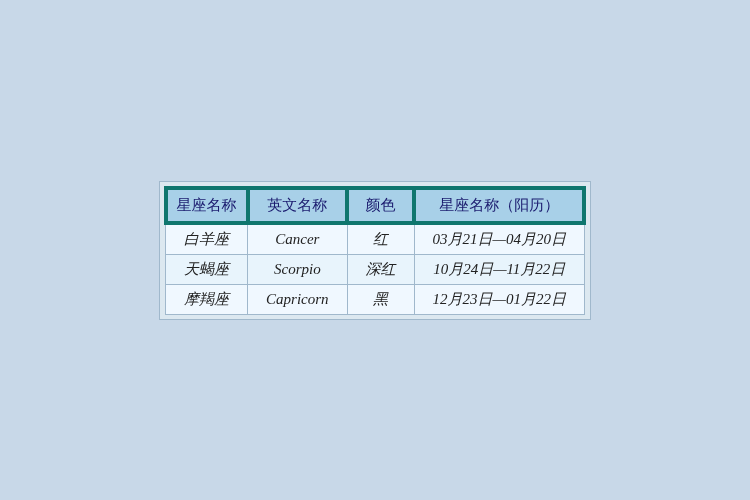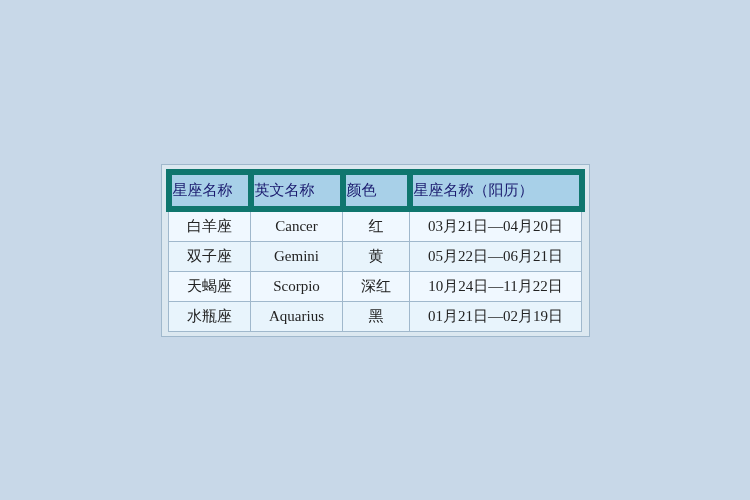--- a/index.html
+++ b/index.html
@@ -25,33 +25,34 @@
     }
 
     table {
       border-collapse: collapse;
       font-size: 15px;
       color: #222;
     }
 
     th {
       background-color: #a8d0e8;
-      border: 6px solid #0f766e;
+      border: 4px solid #0f766e;
       padding: 6px 1px;
-      text-align: left;
+      text-align: center;
       font-weight: normal;
       color: #1a1a6e;
     }
 
     td {
       border: 1px solid #a0b8cc;
       padding: 5px 18px;
       text-align: center;
       background-color: #f0f8ff;
       color: #222;
+      font-style: italic;
     }
 
     tr:nth-child(even) td {
       background-color: #e8f4fc;
     }
   </style>
 </head>
 <body>
 
 <div class="table-container">
@@ -65,32 +66,26 @@
       </tr>
     </thead>
     <tbody id="table-body">
     <tr>
           <td>白羊座</td>
           <td>Cancer</td>
           <td>红</td>
           <td>03月21日—04月20日</td>
         </tr>
         <tr>
-          <td>双子座</td>
-          <td>Gemini</td>
-          <td>黄</td>
-          <td>05月22日—06月21日</td>
-        </tr>
-        <tr>
           <td>天蝎座</td>
           <td>Scorpio</td>
           <td>深红</td>
           <td>10月24日—11月22日</td>
         </tr>
         <tr>
-          <td>水瓶座</td>
-          <td>Aquarius</td>
+          <td>摩羯座</td>
+          <td>Capricorn</td>
           <td>黑</td>
-          <td>01月21日—02月19日</td>
+          <td>12月23日—01月22日</td>
         </tr>
       </tbody>
   </table>
 </div>
 
 </body></html>

